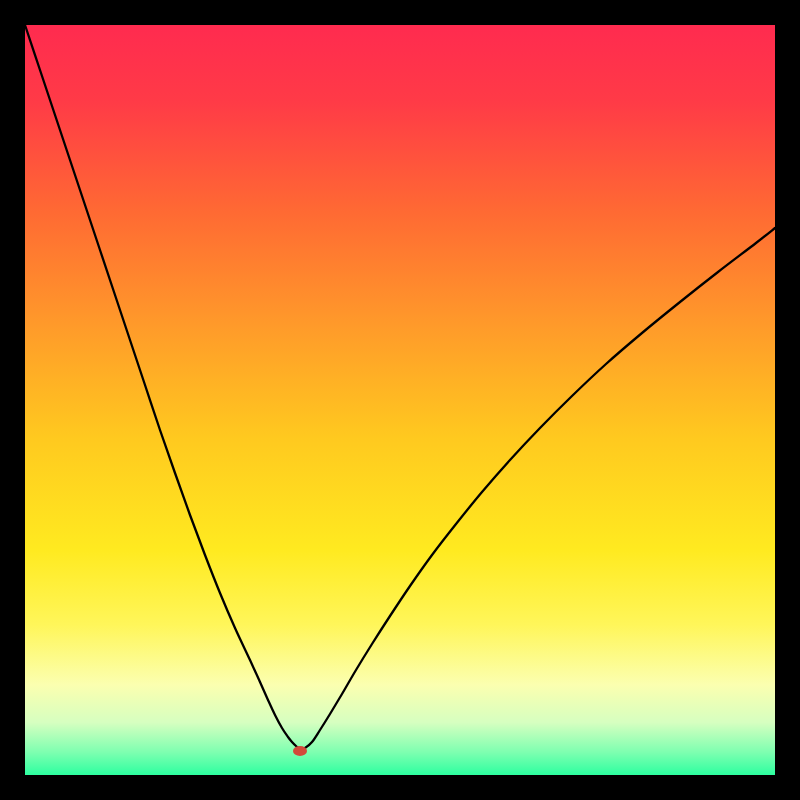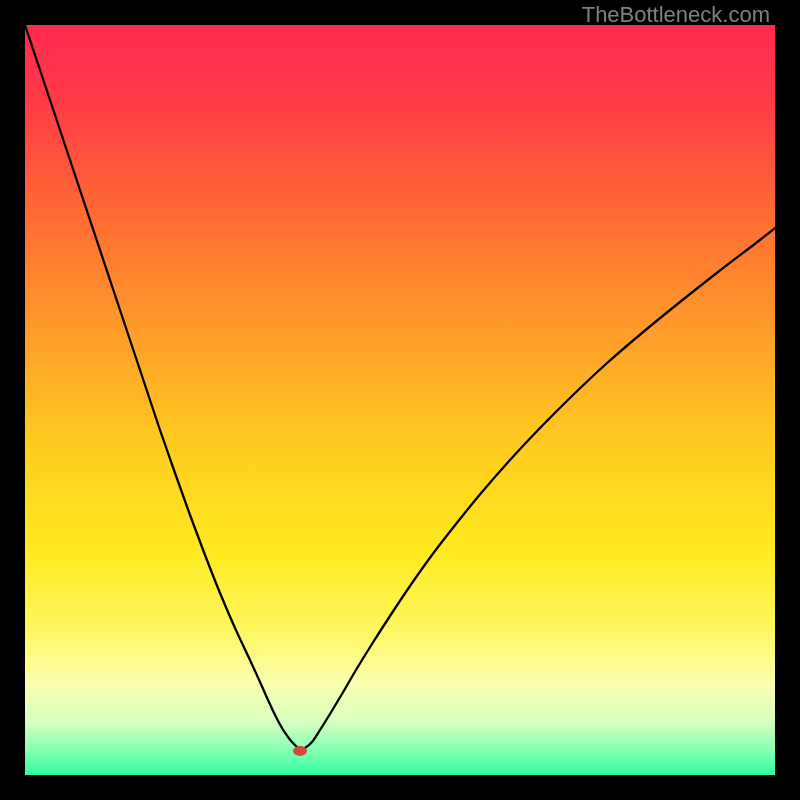--- a/index.html
+++ b/index.html
@@ -26,21 +26,20 @@
     z-index: 10;
   }
   svg {
     display: block;
   }
 </style>
 </head>
 <body>
 
 <div class="container">
-  <div class="watermark">TheBottleneck.com</div>
   <svg id="viz" width="800" height="800">
       <defs>
         <linearGradient id="bg-grad" x1="0" y1="0" x2="0" y2="1">
           <stop offset="0%" stop-color="#ff2b4f"></stop>
           <stop offset="10%" stop-color="#ff3a47"></stop>
           <stop offset="25%" stop-color="#ff6a33"></stop>
           <stop offset="40%" stop-color="#ff9a2a"></stop>
           <stop offset="55.00000000000001%" stop-color="#ffc91f"></stop>
           <stop offset="70%" stop-color="#ffea20"></stop>
           <stop offset="80%" stop-color="#fff65a"></stop>

